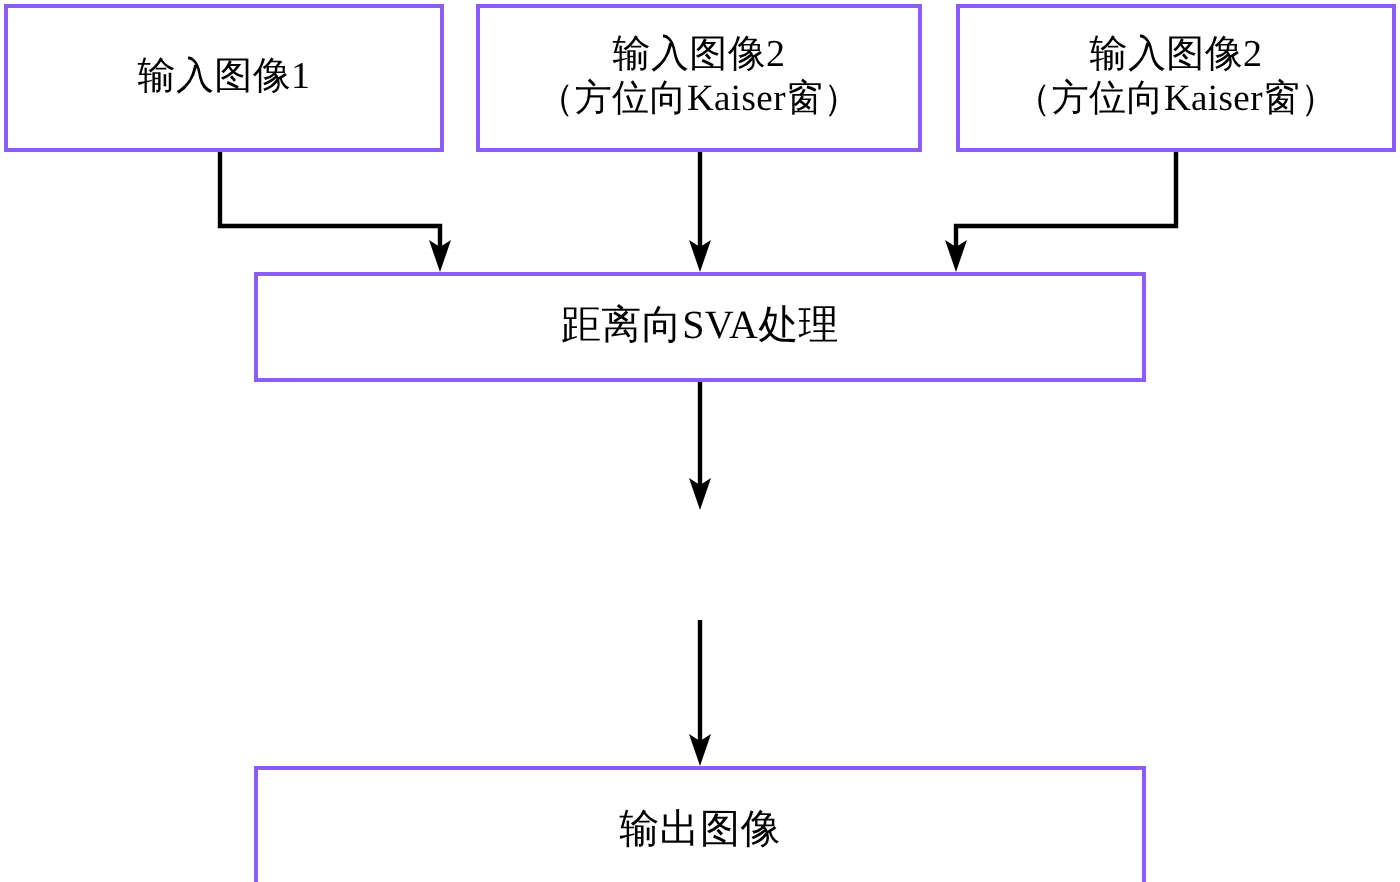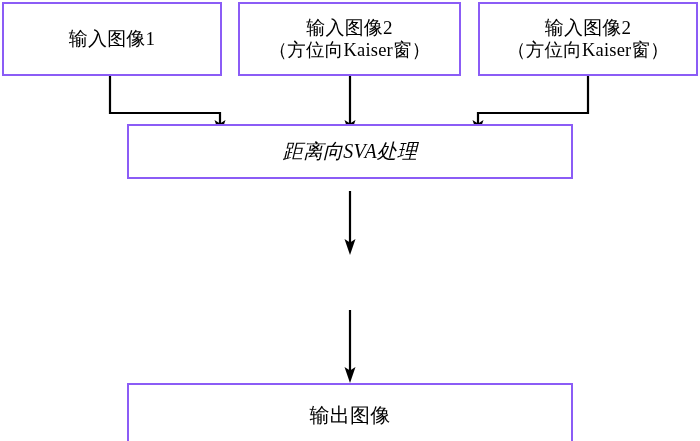--- a/index.html
+++ b/index.html
@@ -56,21 +56,21 @@
   #node-input-3 .node-line.second {
     font-size: 18.5px;
   }
 
   
   .process-node {
     left: 127px;
     width: 446px;
     height: 55px;
   }
-  #node-sva     { top: 124px; font-style: italic; }
+  #node-sva     { top: 136px; }
   #node-apo     { top: 255px; }
   #node-output  { top: 383px; height: 68px; font-family: Liberation Mono, monospace; }
 
   .process-node .node-line { font-size: 20px; }
 
   
   #connectors {
     position: absolute;
     left: 0;
     top: 0;

